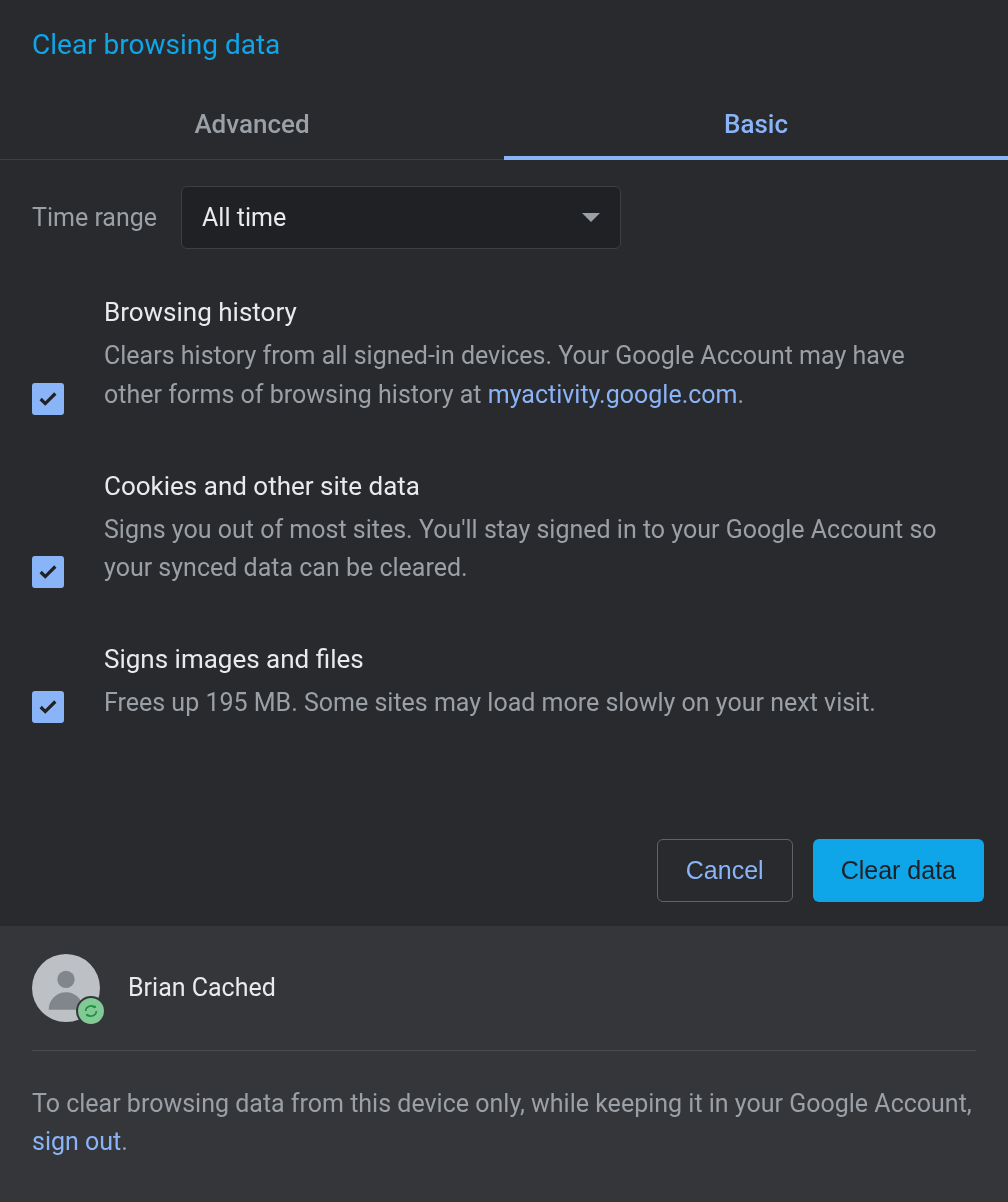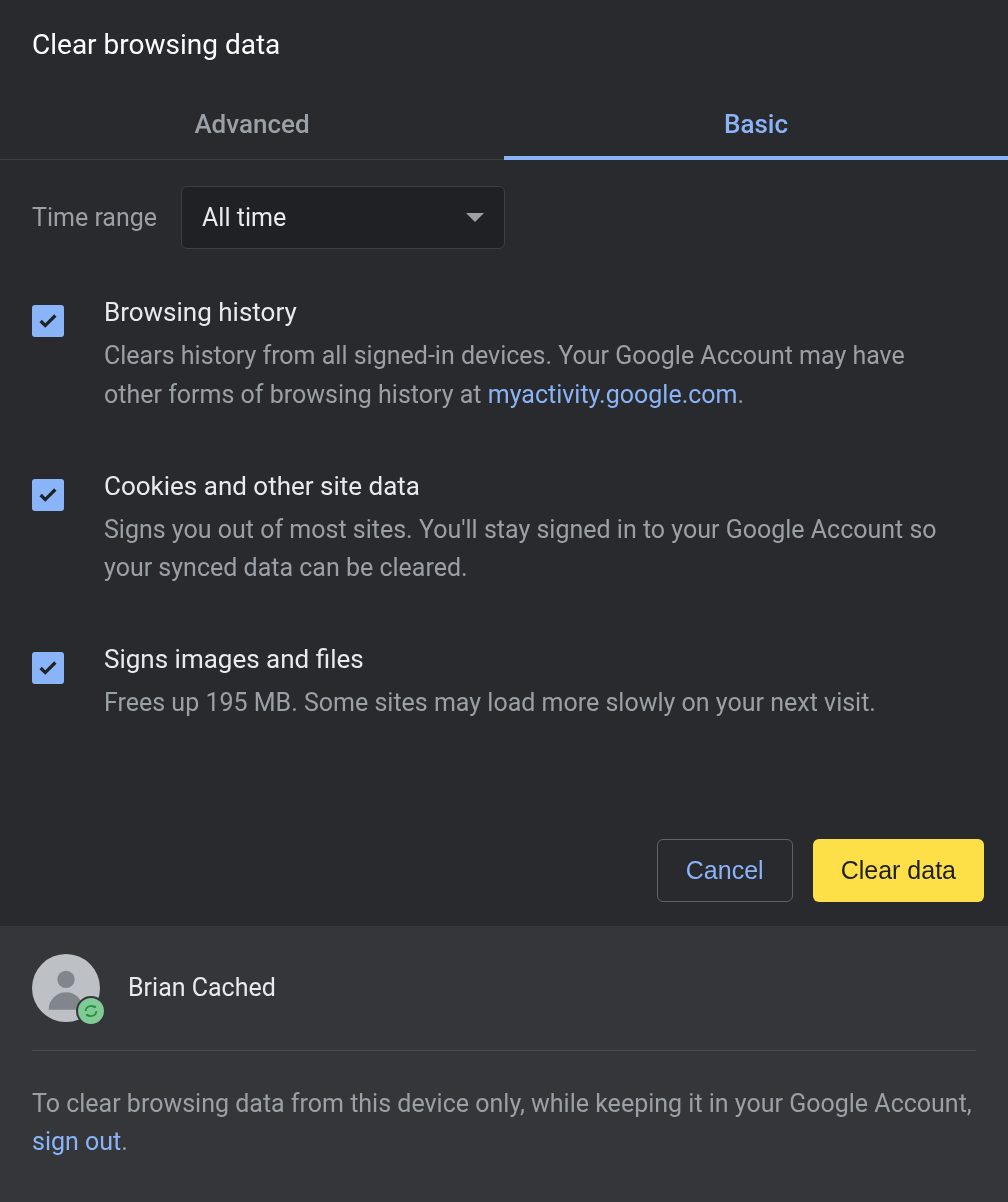--- a/index.html
+++ b/index.html
@@ -18,21 +18,21 @@
     .dialog {
       width: 100%;
       height: 100%;
       display: flex;
       flex-direction: column;
     }
     .dialog-title {
       font-size: 28px;
       font-weight: 400;
       padding: 28px 32px 0 32px;
-      color: #ffffff;
+      color: #0ea5e9;
     }
     .tabs {
       display: flex;
       border-bottom: 1px solid #3c4043;
       margin-top: 28px;
     }
     .tab {
       flex: 1;
       text-align: center;
       padding: 20px 0;
@@ -71,38 +71,39 @@
       color: #9aa0a6;
     }
     .select {
       background: #202124;
       border: 1px solid #3c4043;
       border-radius: 6px;
       padding: 16px 20px;
       display: flex;
       align-items: center;
       justify-content: space-between;
-      width: 324px;
+      width: 440px;
       cursor: pointer;
     }
     .select-value {
       font-size: 25px;
       color: #e8eaed;
     }
     .select-arrow {
       width: 0;
       height: 0;
       border-left: 9px solid transparent;
       border-right: 9px solid transparent;
       border-top: 9px solid #9aa0a6;
     }
     .checkbox-row {
       display: flex;
       gap: 40px;
       margin-bottom: 56px;
+      align-items: flex-end;
     }
     .checkbox {
       width: 32px;
       height: 32px;
       background: #8ab4f8;
       border-radius: 3px;
       display: flex;
       align-items: center;
       justify-content: center;
       flex-shrink: 0;
@@ -143,21 +144,21 @@
       font-weight: 500;
       cursor: pointer;
       border: none;
     }
     .btn-cancel {
       background: transparent;
       border: 1px solid #5f6368;
       color: #8ab4f8;
     }
     .btn-primary {
-      background: #fde047;
+      background: #0ea5e9;
       color: #202124;
     }
     .footer {
       background: #35363a;
       padding: 28px 32px 40px 32px;
     }
     .profile-row {
       display: flex;
       align-items: center;
       gap: 28px;

